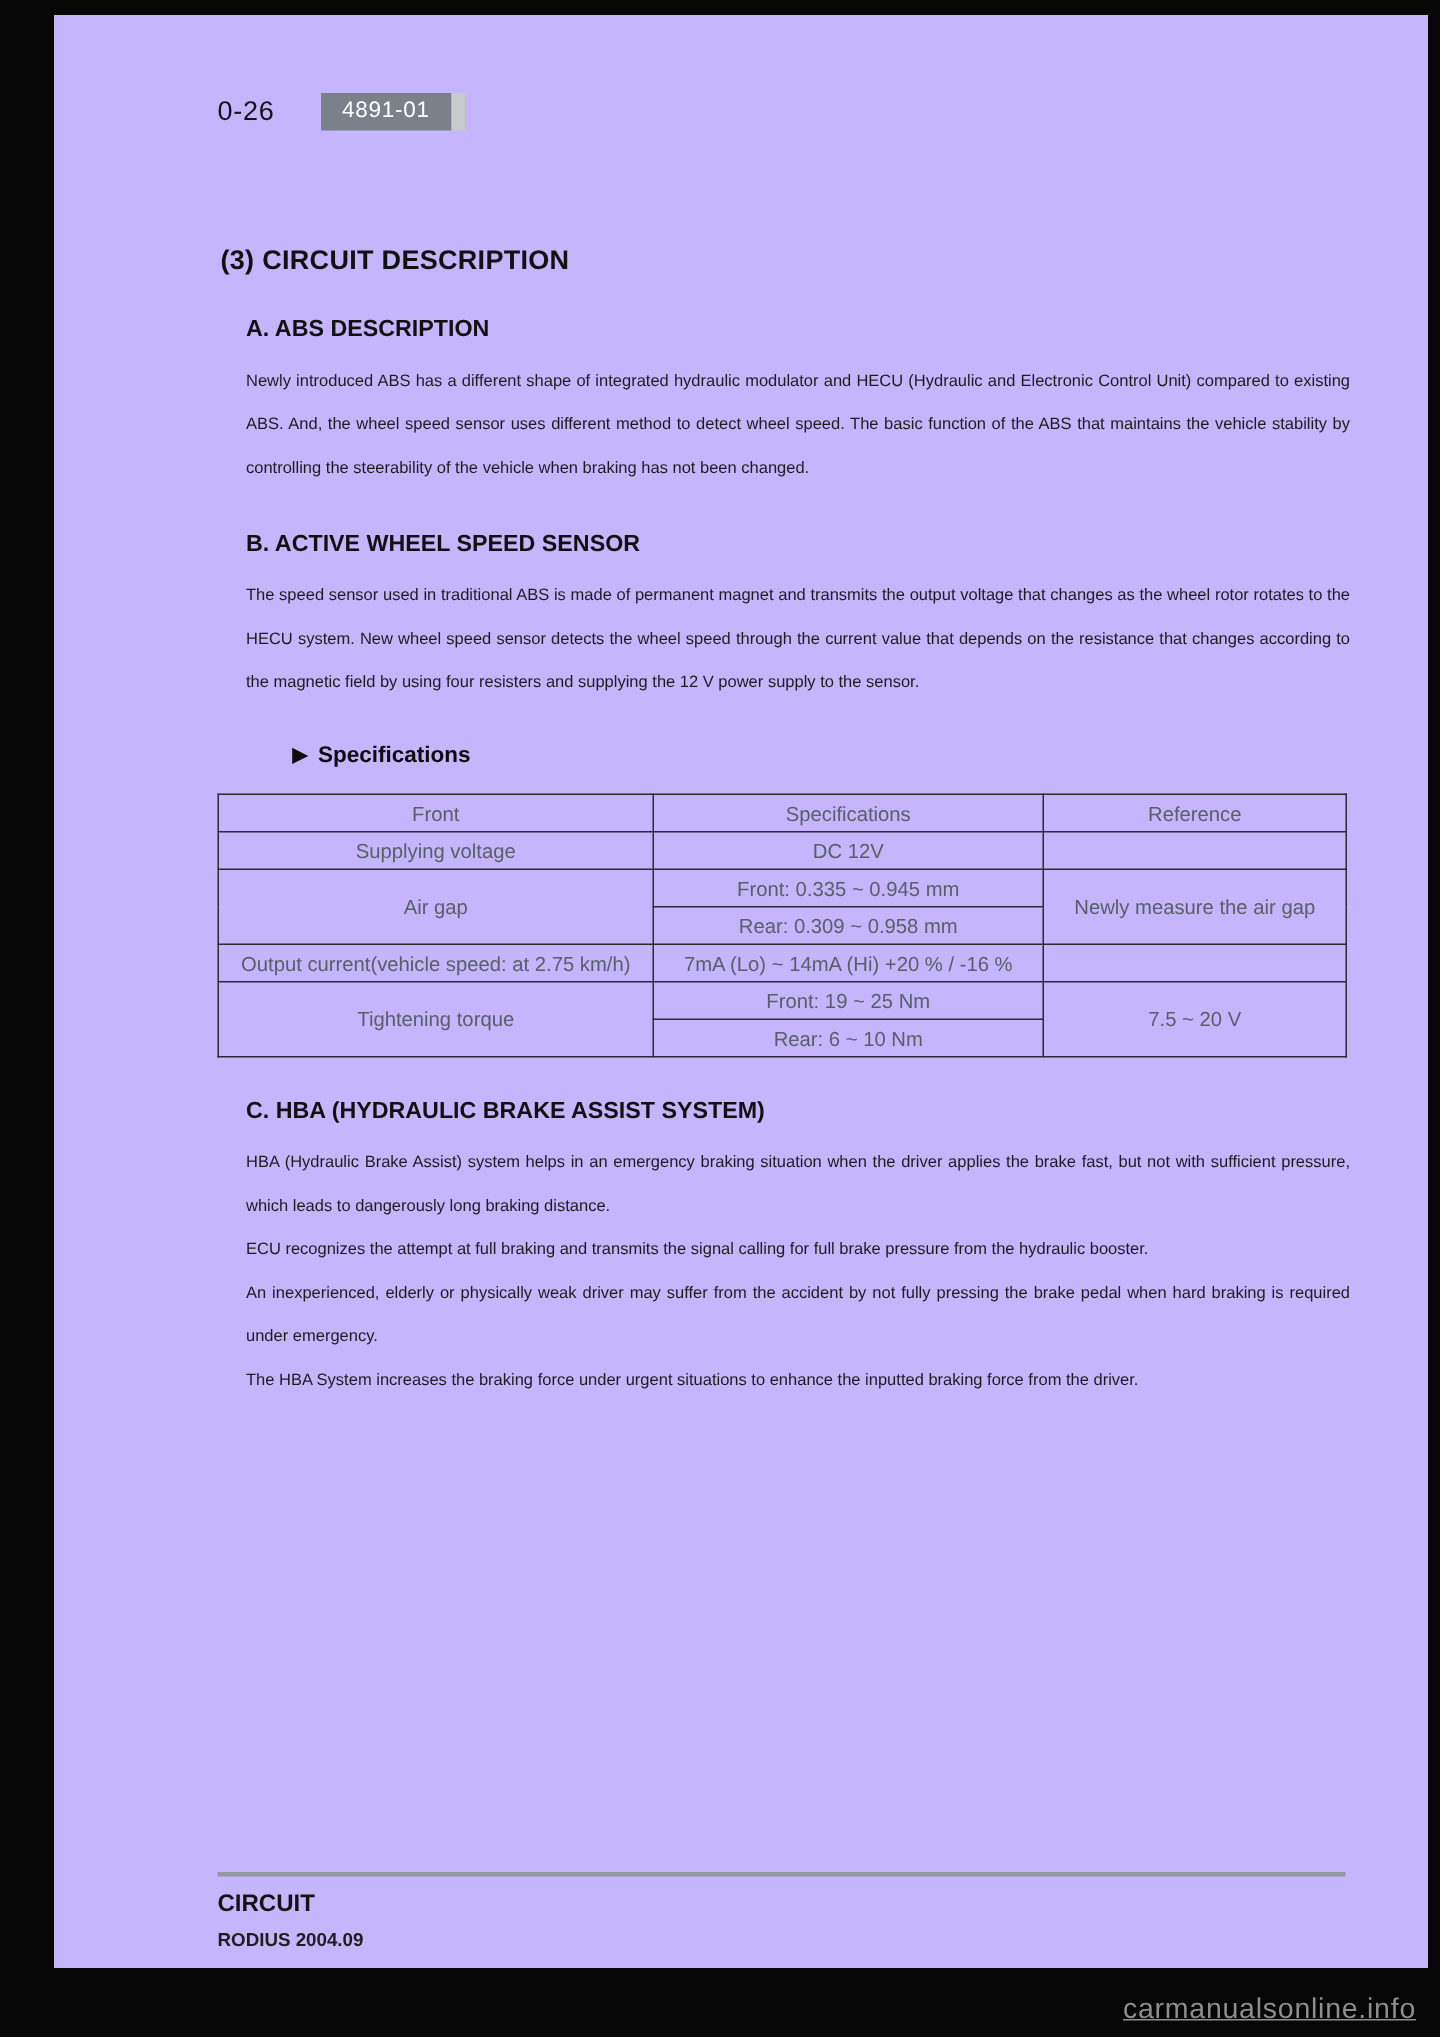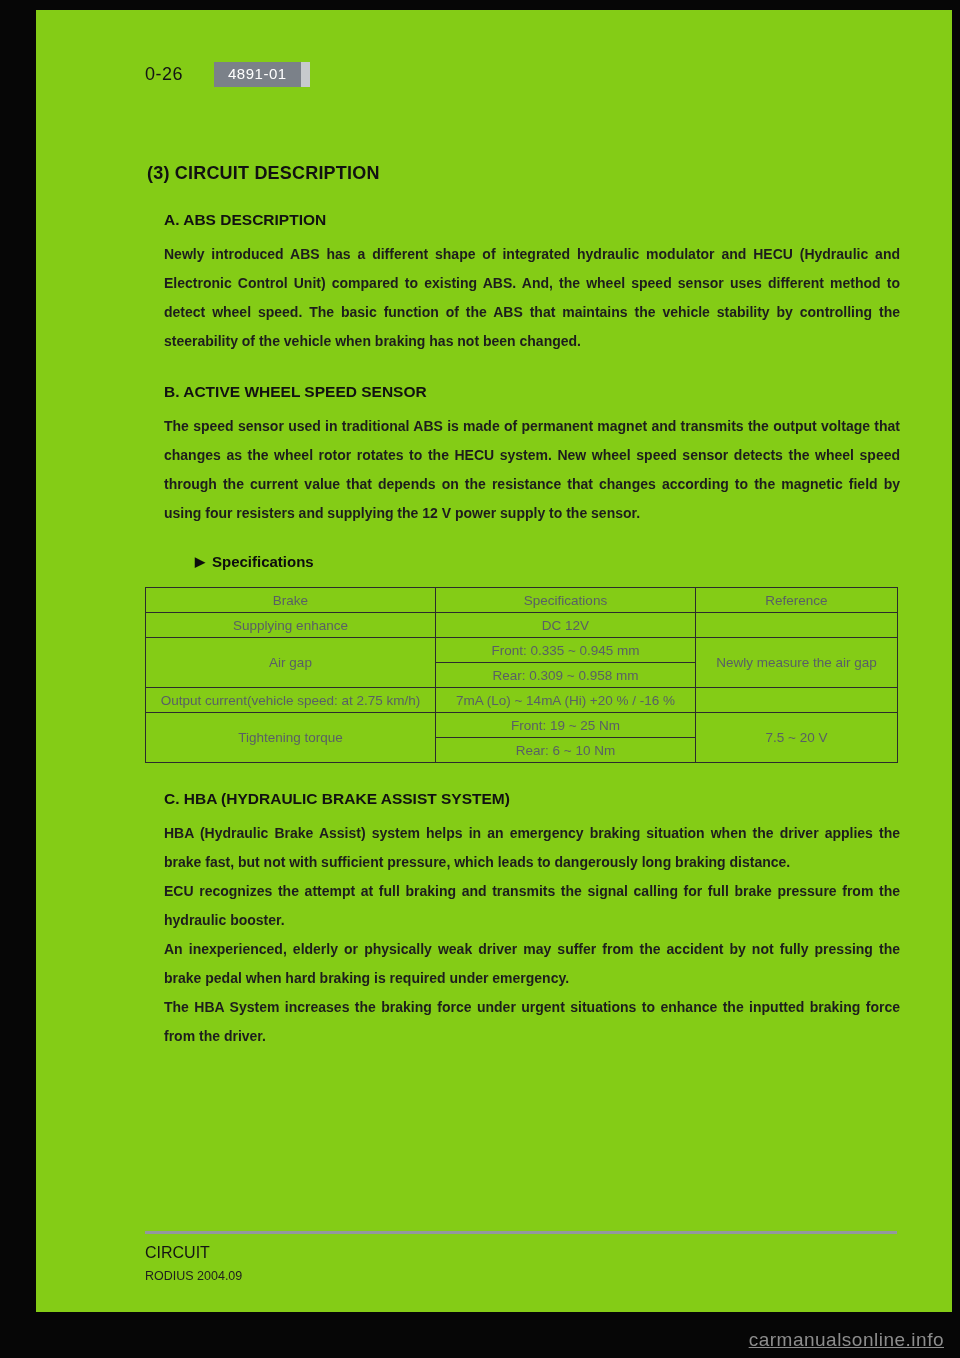--- a/index.html
+++ b/index.html
@@ -7,60 +7,59 @@
   body {
     position: relative;
     background: #060606;
     font-family: "Liberation Sans", sans-serif;
     overflow: hidden;
   }
   .page {
     position: absolute;
     left: 36px; top: 10px;
     width: 916px; height: 1302px;
-    background: #84cc16;
+    background: #c4b5fd;
   }
   .content { padding: 52px 52px 0 109px; }
 
   
   .doc-header { display: flex; align-items: center; }
   .page-number { font-size: 18px; color: #141414; letter-spacing: 0.5px; margin-right: 31px; }
   .section-badge {
     background: #7b8189; color: #ffffff;
     font-weight: normal; font-size: 15px; letter-spacing: 0.5px;
     padding: 4px 14px 5px 14px; line-height: 16px;
   }
   .badge-tail { width: 9px; height: 25px; background: #c7cacd; }
 
   
   .doc-title { margin: 76px 0 0 2px; font-size: 18px; font-weight: bold; color: #111; letter-spacing: 0.2px; }
   .section-heading { margin: 27px 0 0 19px; font-size: 15.5px; font-weight: bold; color: #111; }
   .para {
     margin: 11px 0 0 19px; width: 736px;
-    font-size: 14px; line-height: 29px; color: #1d1d1d;
+    font-size: 11px; line-height: 29px; color: #1d1d1d;
     text-align: justify;
-    font-weight: bold;
   }
   .para.cont { margin-top: 0; }
 
   .specs-label { margin: 25px 0 0 50px; font-size: 15px; font-weight: bold; color: #0d0d0d; }
   .specs-label .marker { font-size: 13px; margin-right: 7px; position: relative; top: -1px; }
 
   
   table.spec-table { margin-top: 17px; border-collapse: collapse; width: 752px; table-layout: fixed; }
   .spec-table th, .spec-table td {
     border: 1px solid #2c2c2c;
     font-size: 13.5px; font-weight: normal; color: #595f66;
     text-align: center; vertical-align: middle;
     height: 25px; padding: 1px 2px;
     white-space: nowrap; overflow: hidden;
   }
 
   
-  .footer { position: absolute; left: 109px; right: 55px; bottom: 29px; }
+  .footer { position: absolute; left: 109px; right: 55px; bottom: 12px; font-weight: bold; }
   .footer-line { height: 3px; background: #93989e; margin-bottom: 10px; }
   .footer-title { font-size: 16px; color: #141414; }
   .footer-sub { font-size: 12.5px; color: #1e1e1e; margin-top: 7px; }
 
   .watermark {
     position: absolute; right: 16px; bottom: 7px;
     color: #8d8d8d; font-size: 19px; letter-spacing: 0.5px; text-decoration: underline;
   }
 </style>
 </head>
@@ -91,26 +90,26 @@
       </div>
 
       <table class="spec-table">
         <colgroup>
           <col style="width:290px">
           <col style="width:260px">
           <col style="width:202px">
         </colgroup>
         <tbody>
           <tr>
-            <th>Brake</th>
+            <th>Front</th>
             <th>Specifications</th>
             <th>Reference</th>
           </tr>
           <tr>
-            <td>Supplying enhance</td>
+            <td>Supplying voltage</td>
             <td>DC 12V</td>
             <td></td>
           </tr>
           <tr>
             <td rowspan="2">Air gap</td>
             <td>Front: 0.335 ~ 0.945 mm</td>
             <td rowspan="2">Newly measure the air gap</td>
           </tr>
           <tr>
             <td>Rear: 0.309 ~ 0.958 mm</td>

